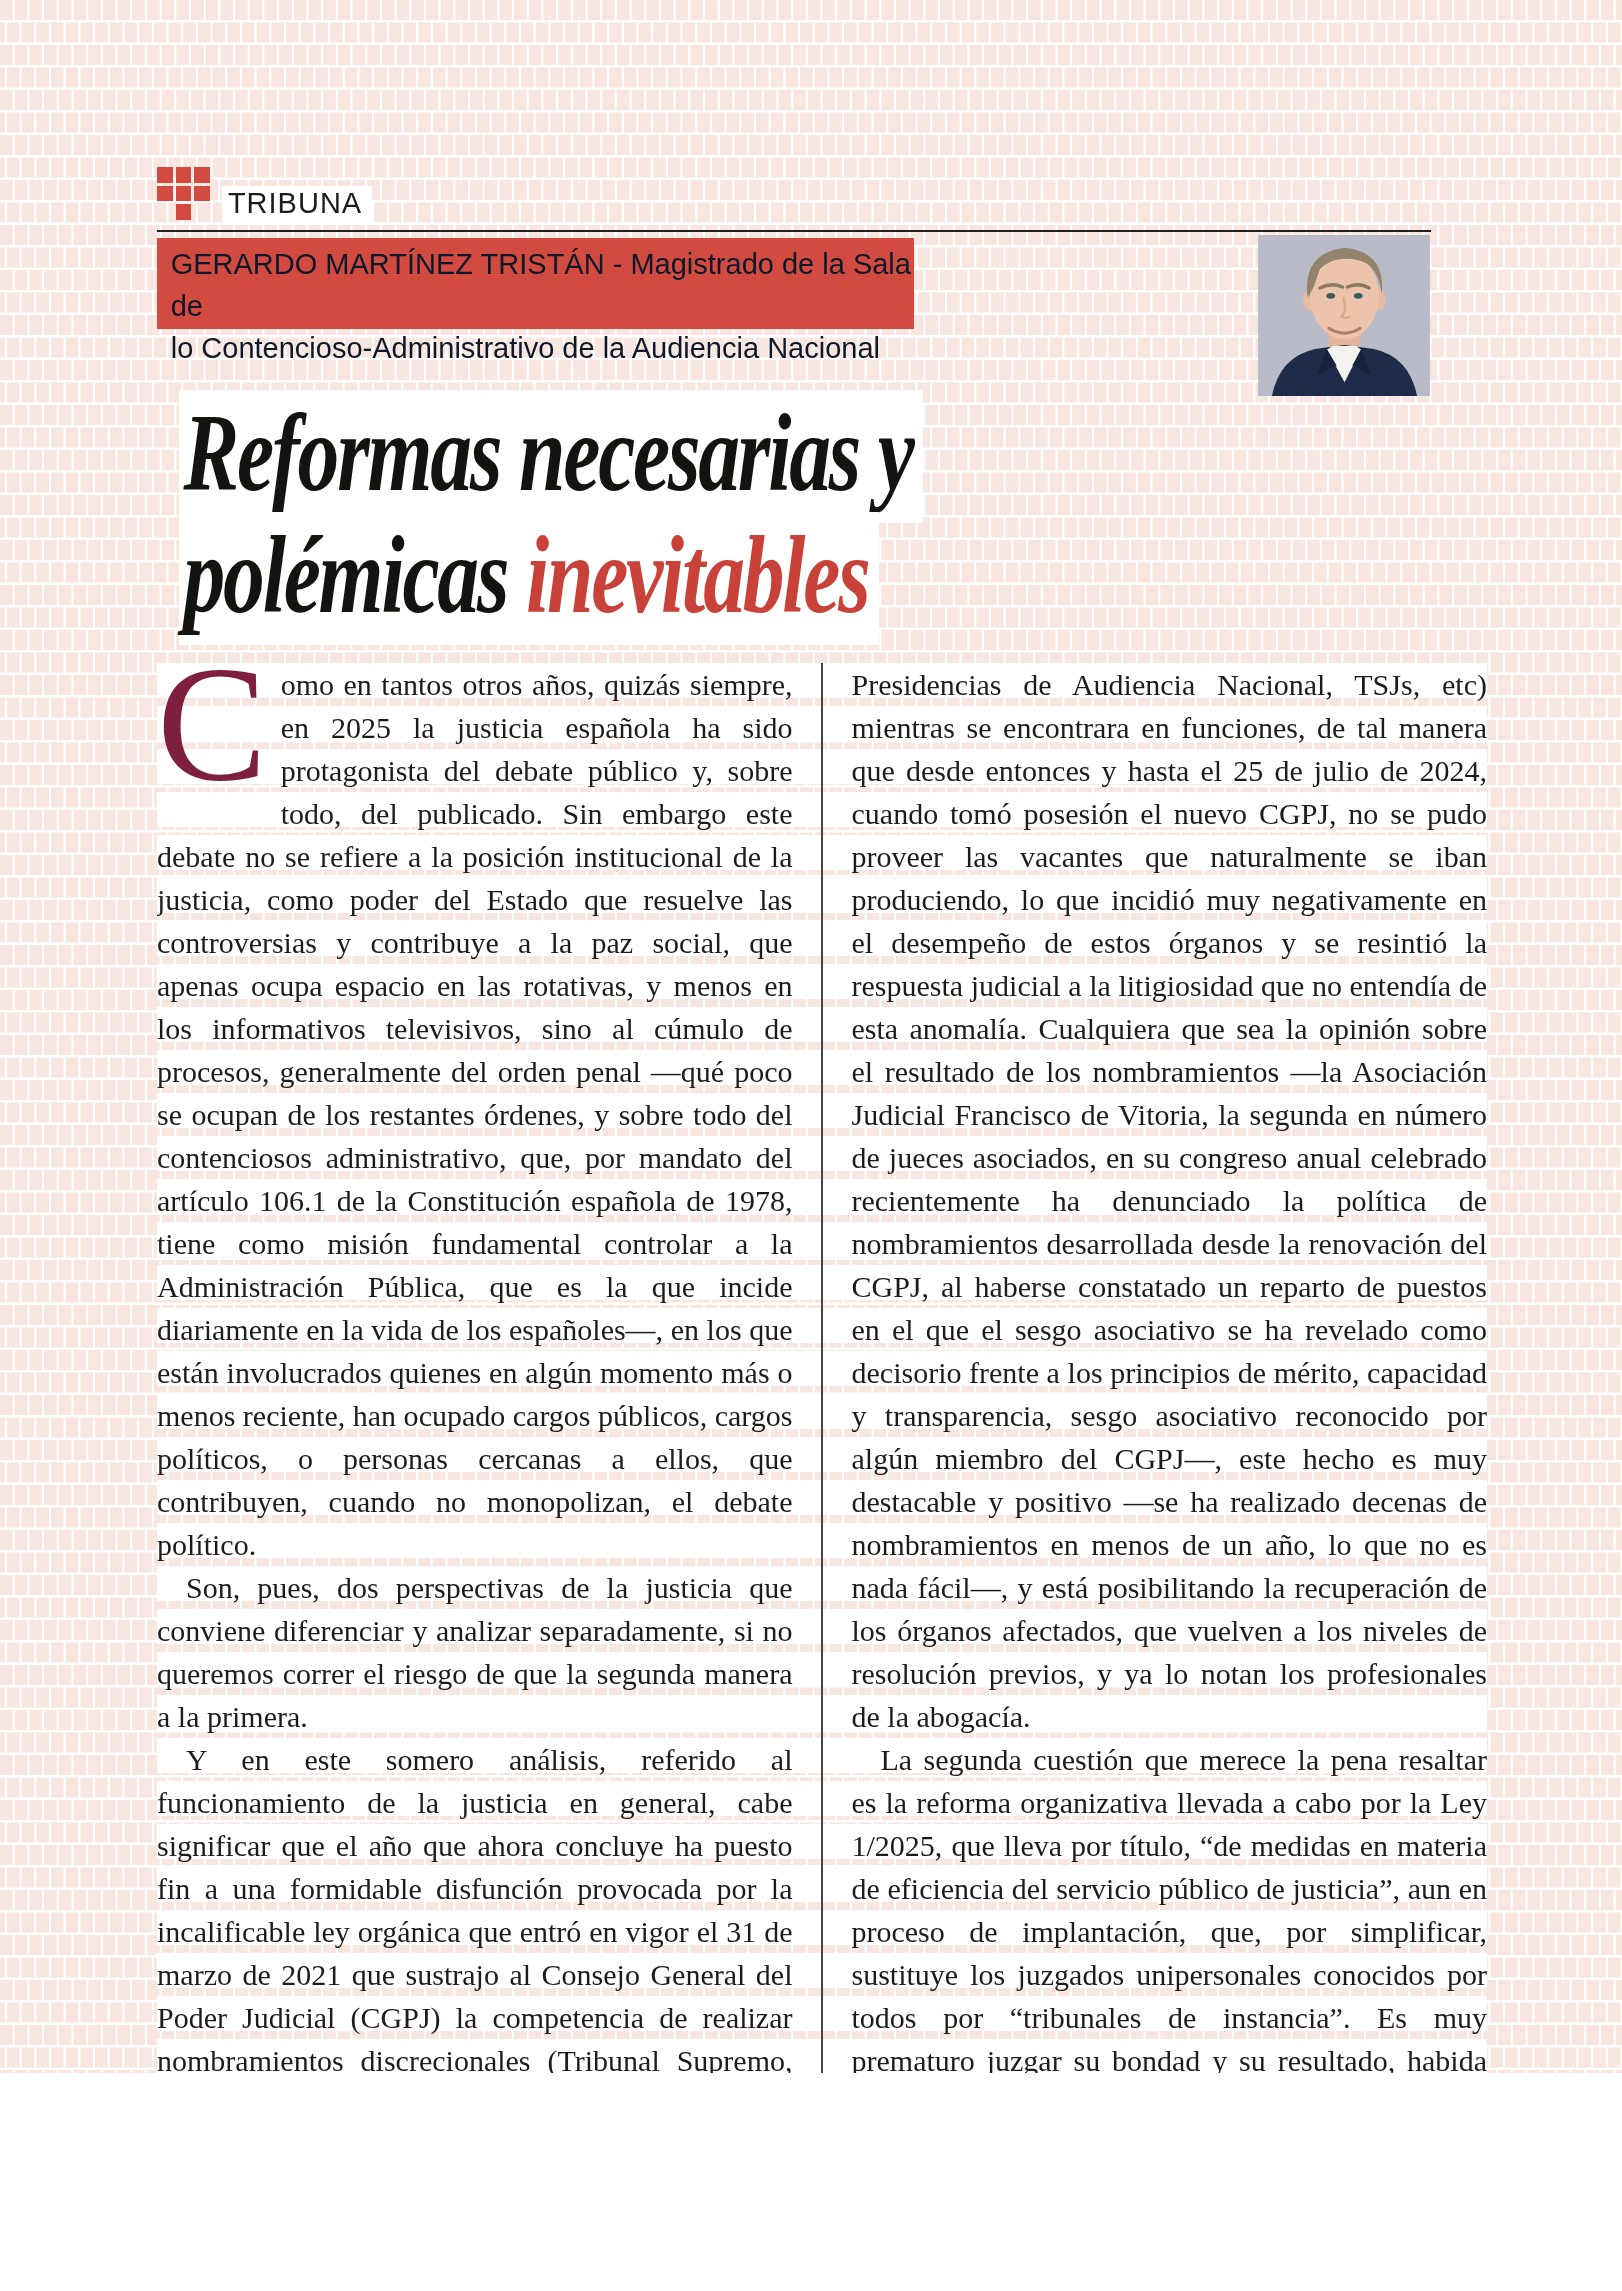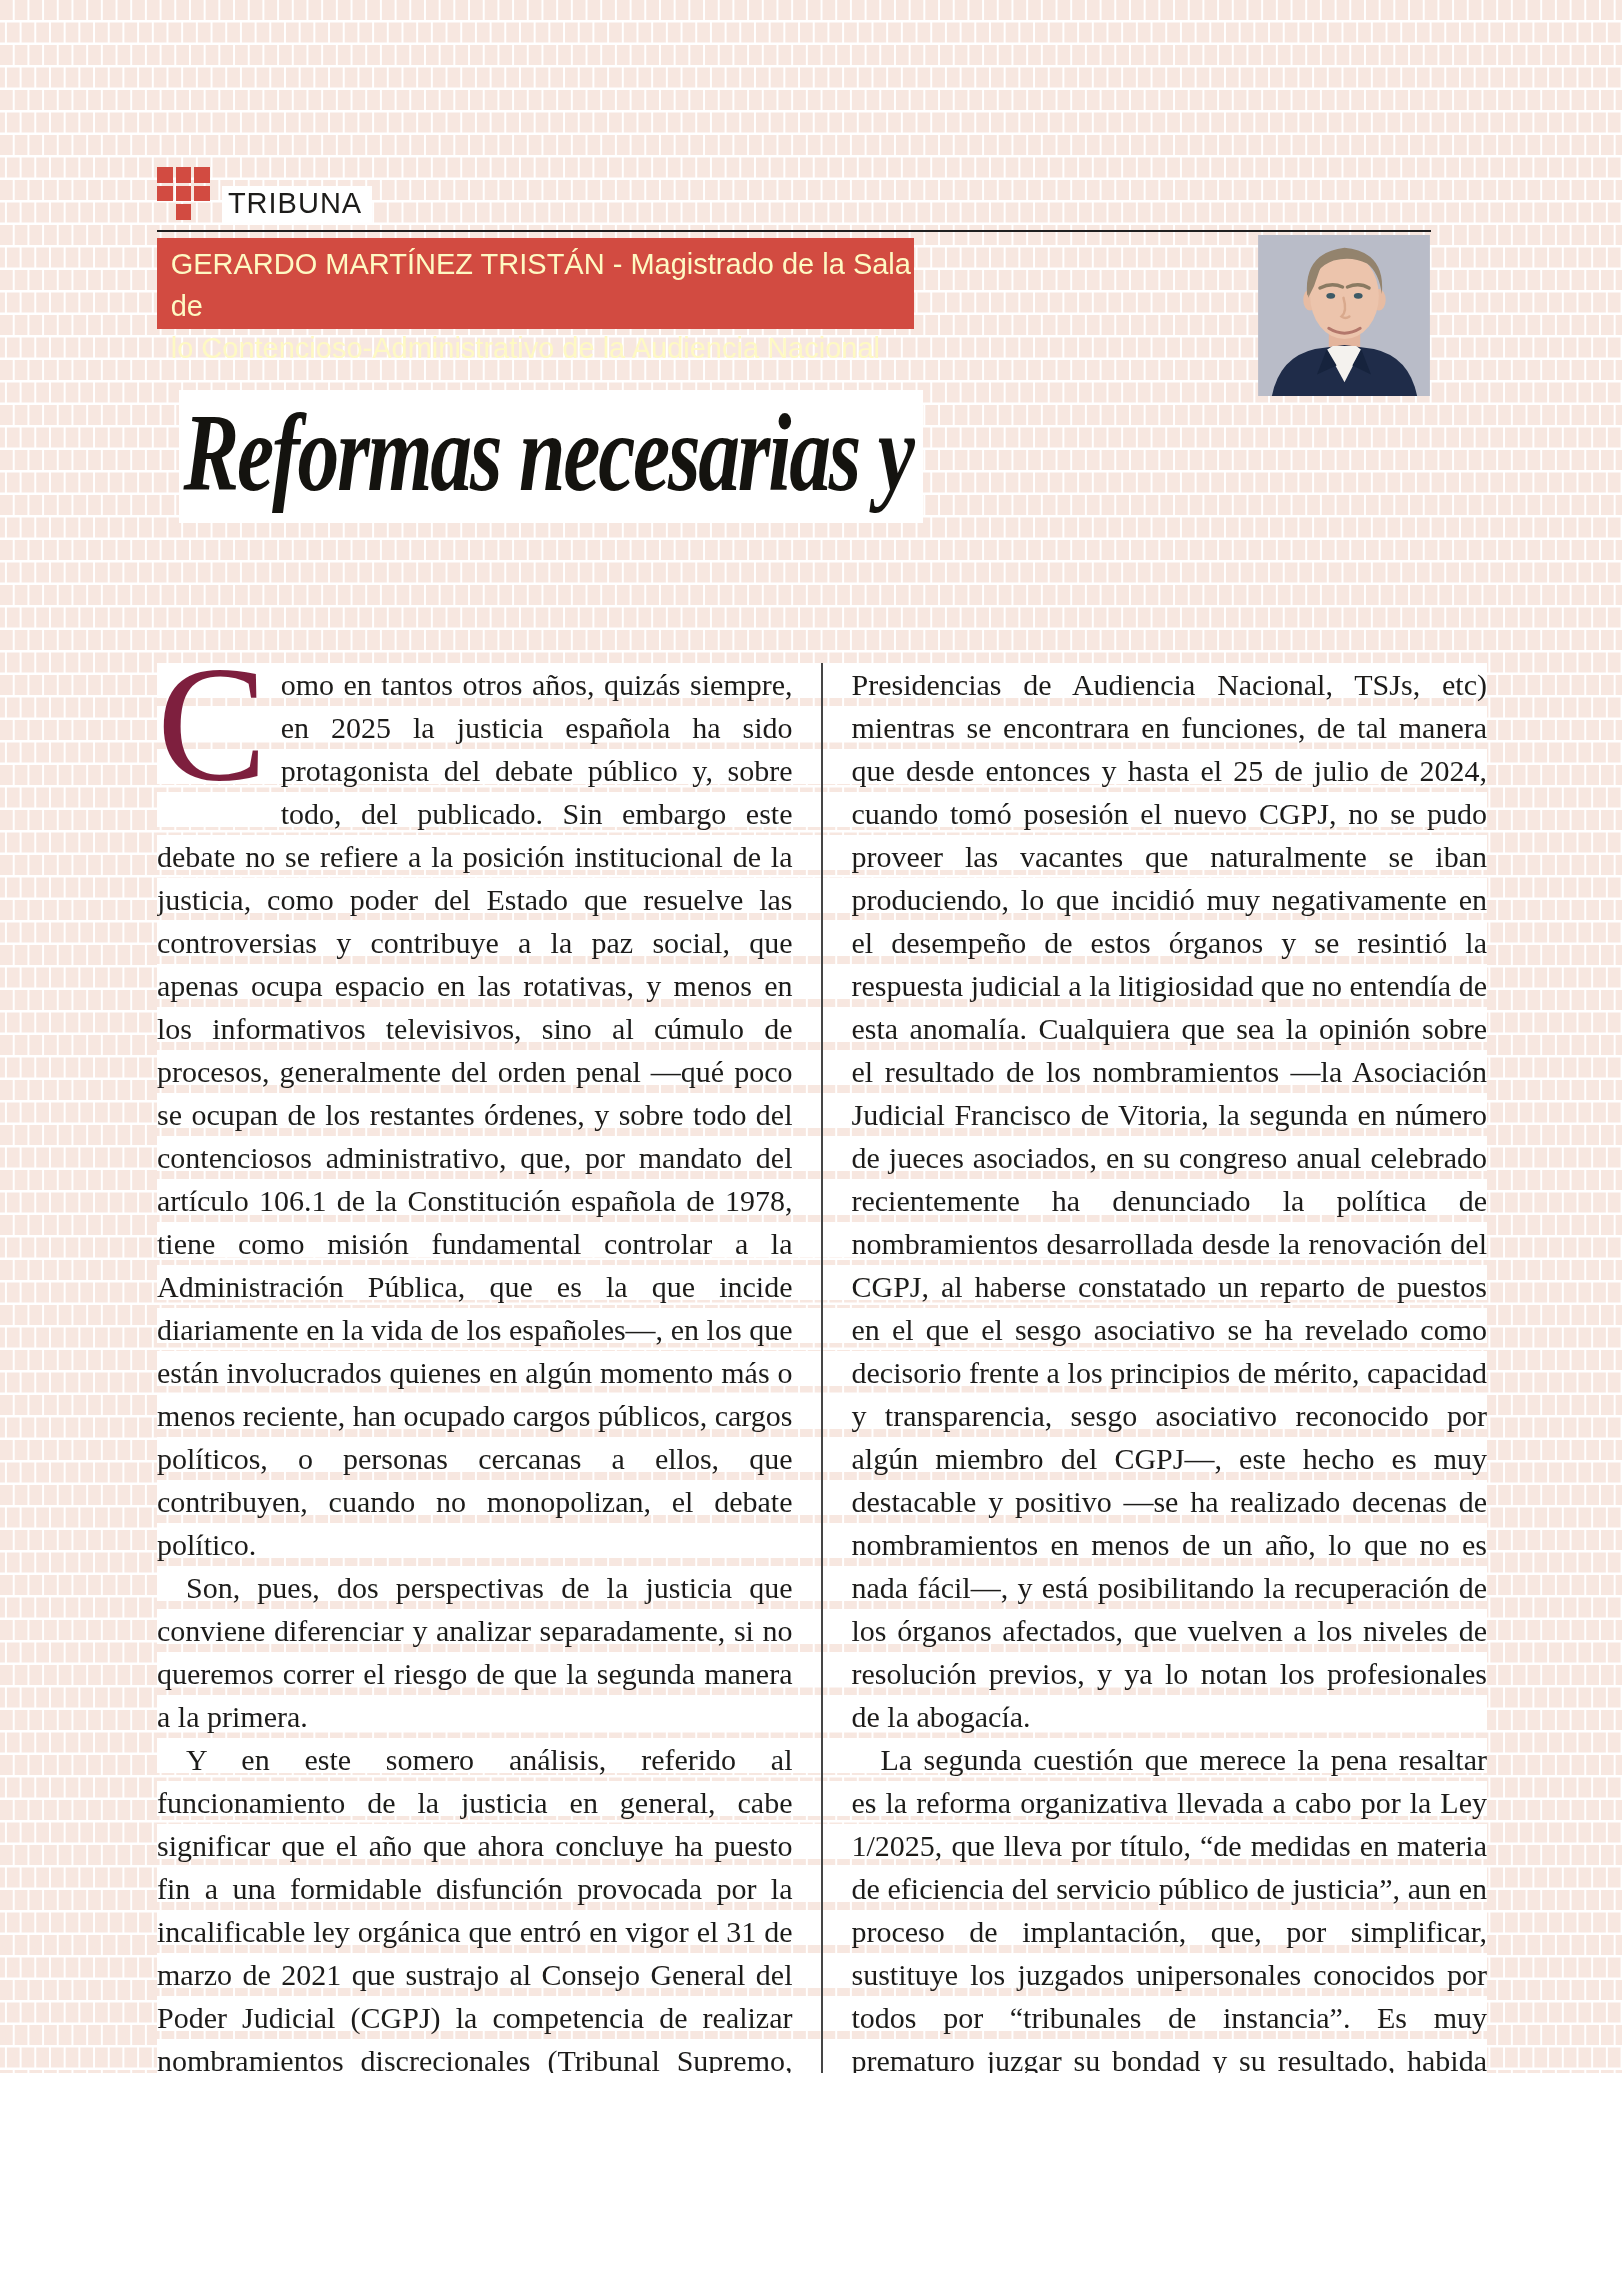--- a/index.html
+++ b/index.html
@@ -31,21 +31,21 @@
     position:absolute;left:222px;top:186px;
     font-family:"Liberation Sans","DejaVu Sans",sans-serif;
     font-size:29px;letter-spacing:1px;color:#1d1c1a;
     background:#ffffff;padding:1px 9.8px 2.9px 5.9px;
   }
   .header-rule{
     position:absolute;left:157px;top:230px;width:1274px;height:2px;background:#1f1f1f;
   }
   .byline-banner{
     position:absolute;left:157px;top:238px;width:757px;height:91px;
-    background:#d24b41;color:#fef9c3;
+    background:#d24b41;color:#0f172a;
     font-family:"Liberation Sans","DejaVu Sans",sans-serif;
     font-size:29px;line-height:42px;
     padding:4.9px 0 0 13.7px;box-sizing:border-box;
   }
   .byline-banner span{display:block;}
   .author-photo{
     position:absolute;left:1258px;top:235px;width:172px;height:161px;
     overflow:hidden;
   }
   
@@ -136,20 +136,21 @@
       <path d="M72 95 q16 10 32 0" stroke="#b3776b" stroke-width="3" fill="none" stroke-linecap="round"></path>
       <path d="M14 164 Q22 124 58 116 L88 112 L118 116 Q154 124 162 164 Z" fill="#1f2c49"></path>
       <path d="M70 117 L88 150 L105 117 L100 113 L76 113 Z" fill="#f4f2ee"></path>
       <path d="M70 116 L60 142 L80 133 Z" fill="#16233d"></path>
       <path d="M105 116 L115 142 L96 133 Z" fill="#16233d"></path>
     </svg>
   </div>
 
   <h1 class="headline">
     <span class="hl-line"><span class="hl-scale">Reformas necesarias y</span></span>
+    <span class="hl-line"><span class="hl-scale"><span>polémicas </span><span class="hl-red">inevitables</span></span></span>
   </h1>
 
   <main class="article">
     <p class="first"><span class="dropcap">C</span><span>omo en tantos otros años, quizás siempre, en 2025 la justicia española ha sido protagonista del debate público y, sobre todo, del publicado. Sin embargo este debate no se refiere a la posición institucional de la justicia, como poder del Estado que resuelve las controversias y contribuye a la paz social, que apenas ocupa espacio en las rotativas, y menos en los informativos televisivos, sino al cúmulo de procesos, generalmente del orden penal —qué poco se ocupan de los restantes órdenes, y sobre todo del contenciosos administrativo, que, por mandato del artículo 106.1 de la Constitución española de 1978, tiene como misión fundamental controlar a la Administración Pública, que es la que incide diariamente en la vida de los españoles—, en los que están involucrados quienes en algún momento más o menos reciente, han ocupado cargos públicos, cargos políticos, o personas cercanas a ellos, que contribuyen, cuando no monopolizan, el debate político.</span></p>
     <p>Son, pues, dos perspectivas de la justicia que conviene diferenciar y analizar separadamente, si no queremos correr el riesgo de que la segunda manera a la primera.</p>
     <p>Y en este somero análisis, referido al funcionamiento de la justicia en general, cabe significar que el año que ahora concluye ha puesto fin a una formidable disfunción provocada por la incalificable ley orgánica que entró en vigor el 31 de marzo de 2021 que sustrajo al Consejo General del Poder Judicial (CGPJ) la competencia de realizar nombramientos discrecionales (Tribunal Supremo, Presidencias de Audiencia Nacional, TSJs, etc) mientras se encontrara en funciones, de tal manera que desde entonces y hasta el 25 de julio de 2024, cuando tomó posesión el nuevo CGPJ, no se pudo proveer las vacantes que naturalmente se iban produciendo, lo que incidió muy negativamente en el desempeño de estos órganos y se resintió la respuesta judicial a la litigiosidad que no entendía de esta anomalía. Cualquiera que sea la opinión sobre el resultado de los nombramientos —la Asociación Judicial Francisco de Vitoria, la segunda en número de jueces asociados, en su congreso anual celebrado recientemente ha denunciado la política de nombramientos desarrollada desde la renovación del CGPJ, al haberse constatado un reparto de puestos en el que el sesgo asociativo se ha revelado como decisorio frente a los principios de mérito, capacidad y transparencia, sesgo asociativo reconocido por algún miembro del CGPJ—, este hecho es muy destacable y positivo —se ha realizado decenas de nombramientos en menos de un año, lo que no es nada fácil—, y está posibilitando la recuperación de los órganos afectados, que vuelven a los niveles de resolución previos, y ya lo notan los profesionales de la abogacía.</p>
     <p>La segunda cuestión que merece la pena resaltar es la reforma organizativa llevada a cabo por la Ley 1/2025, que lleva por título, “de medidas en materia de eficiencia del servicio público de justicia”, aun en proceso de implantación, que, por simplificar, sustituye los juzgados unipersonales conocidos por todos por “tribunales de instancia”. Es muy prematuro juzgar su bondad y su resultado, habida cuenta que resta por desarrollarse la tercera y más importante fase, no sólo cuantitativamente, sino también cualitativamente, lo que</p>
   </main>
 
   <div class="footer-rule"></div>

